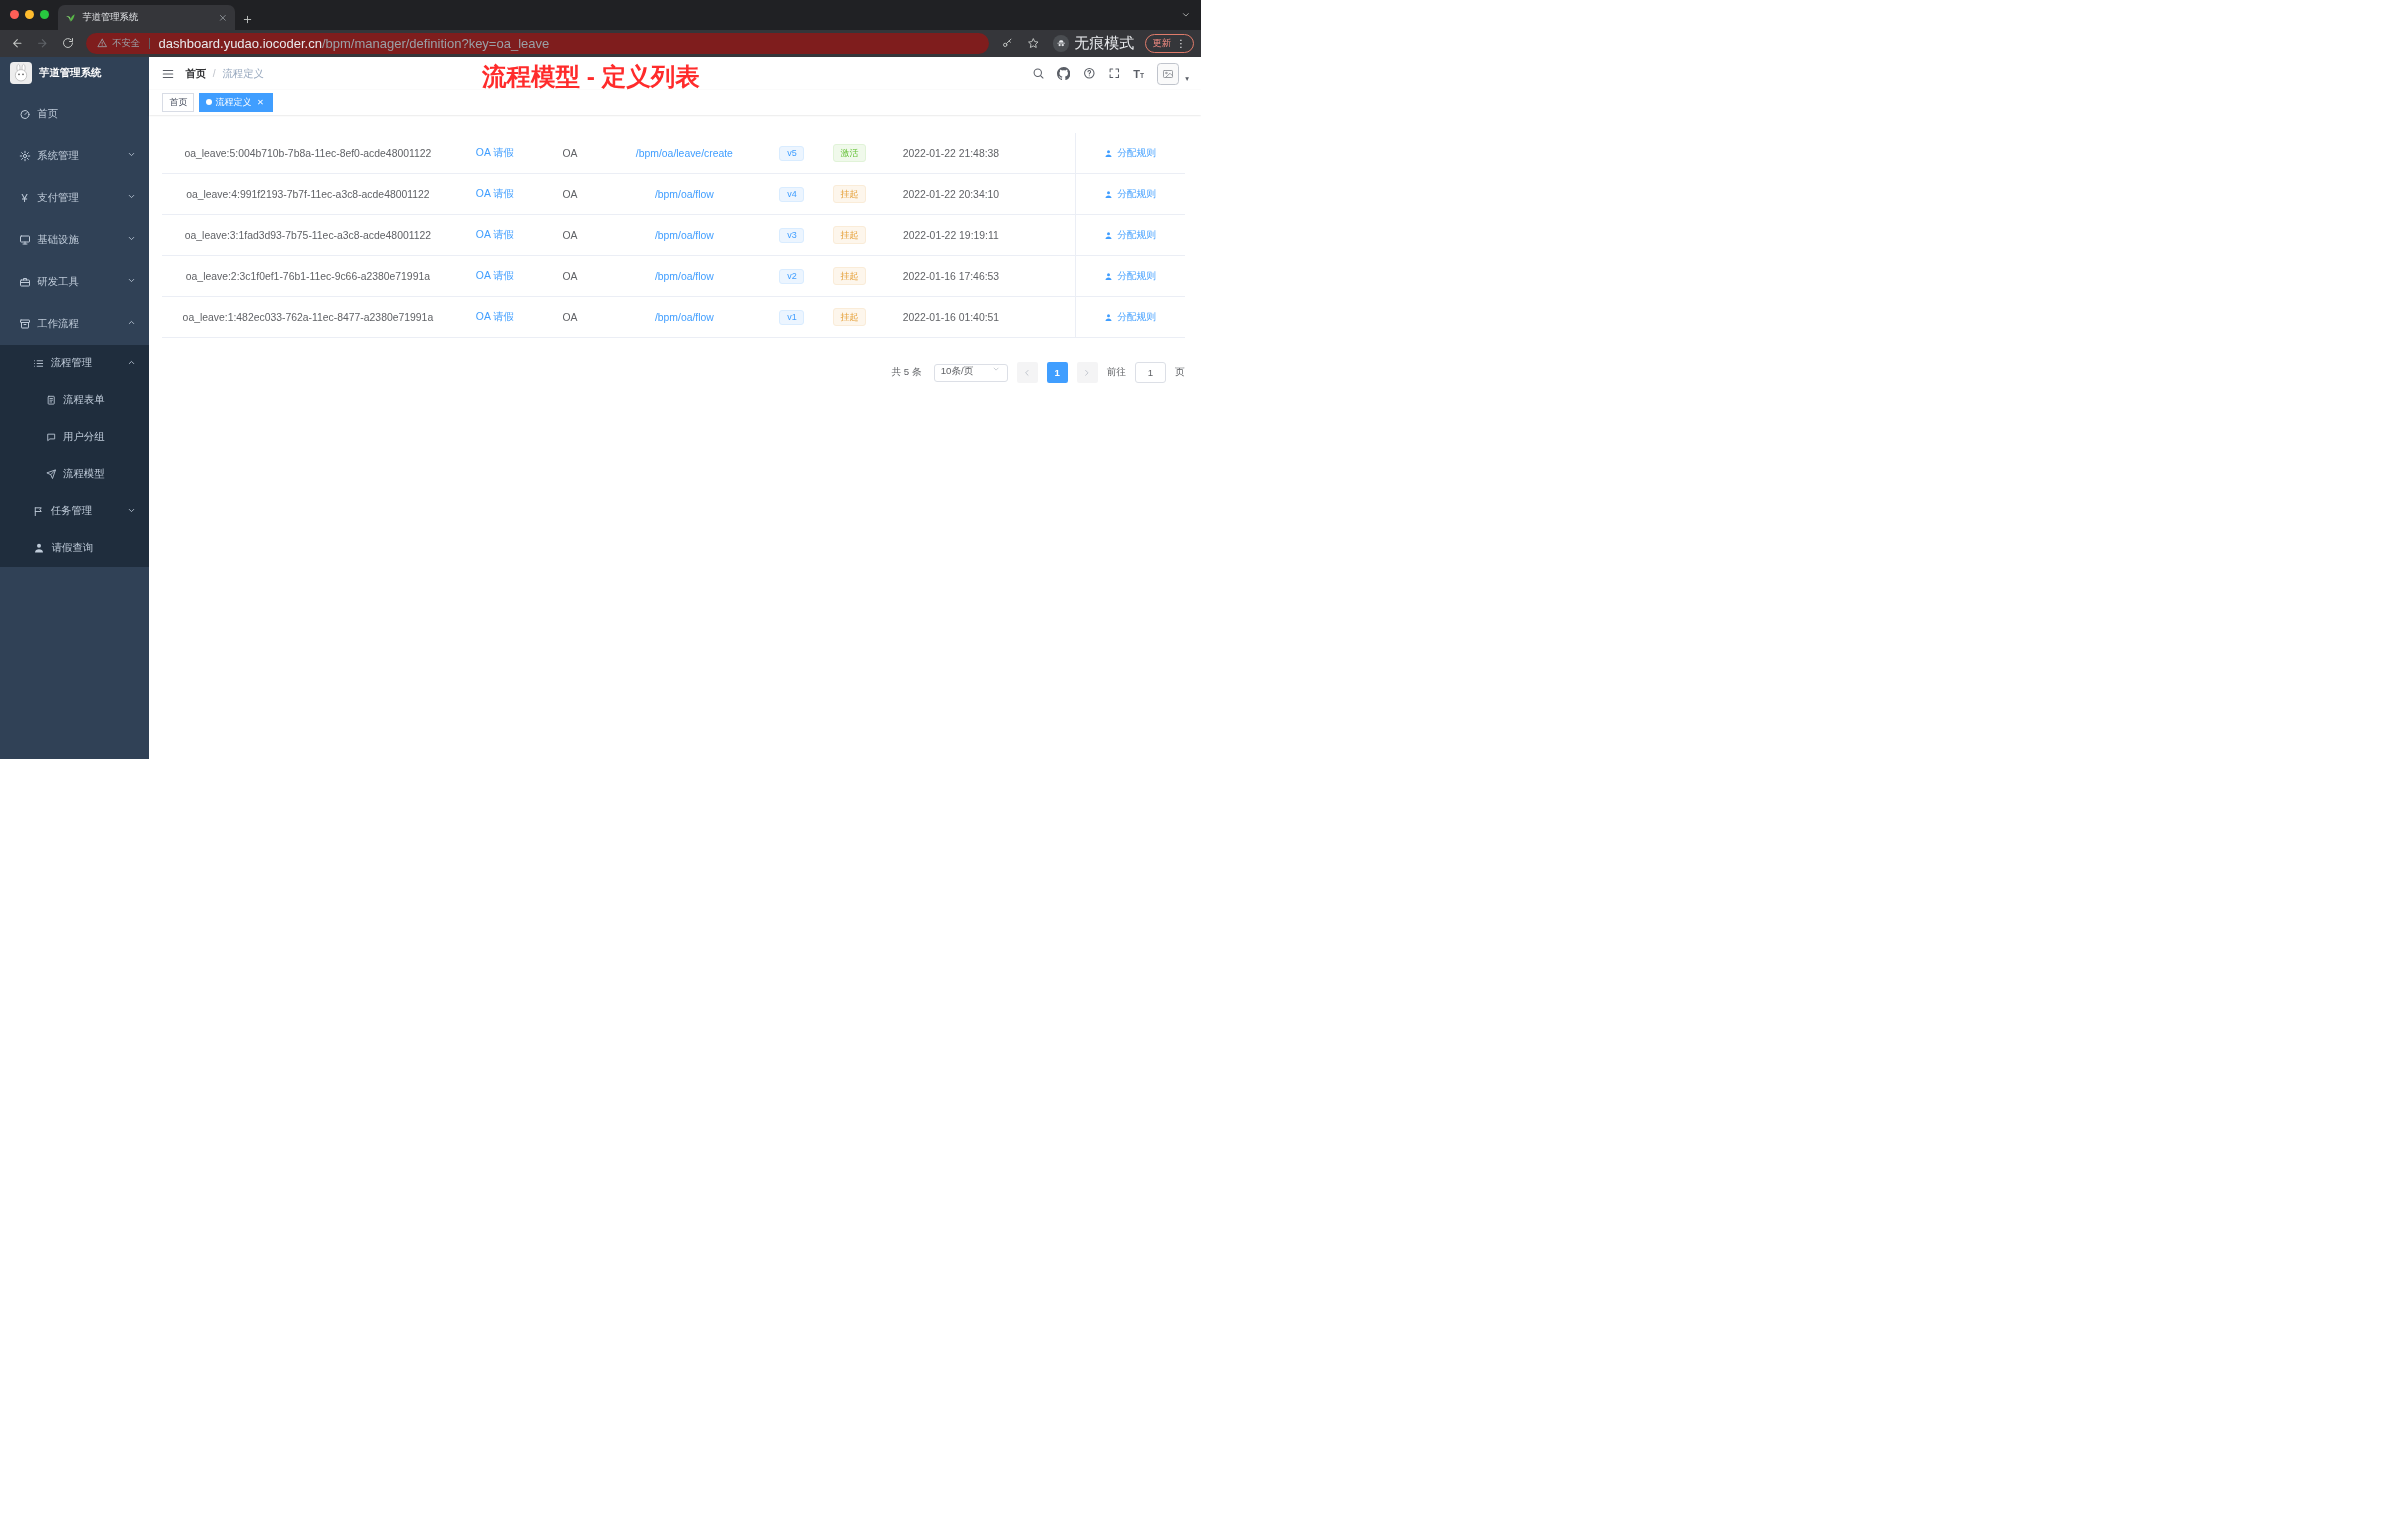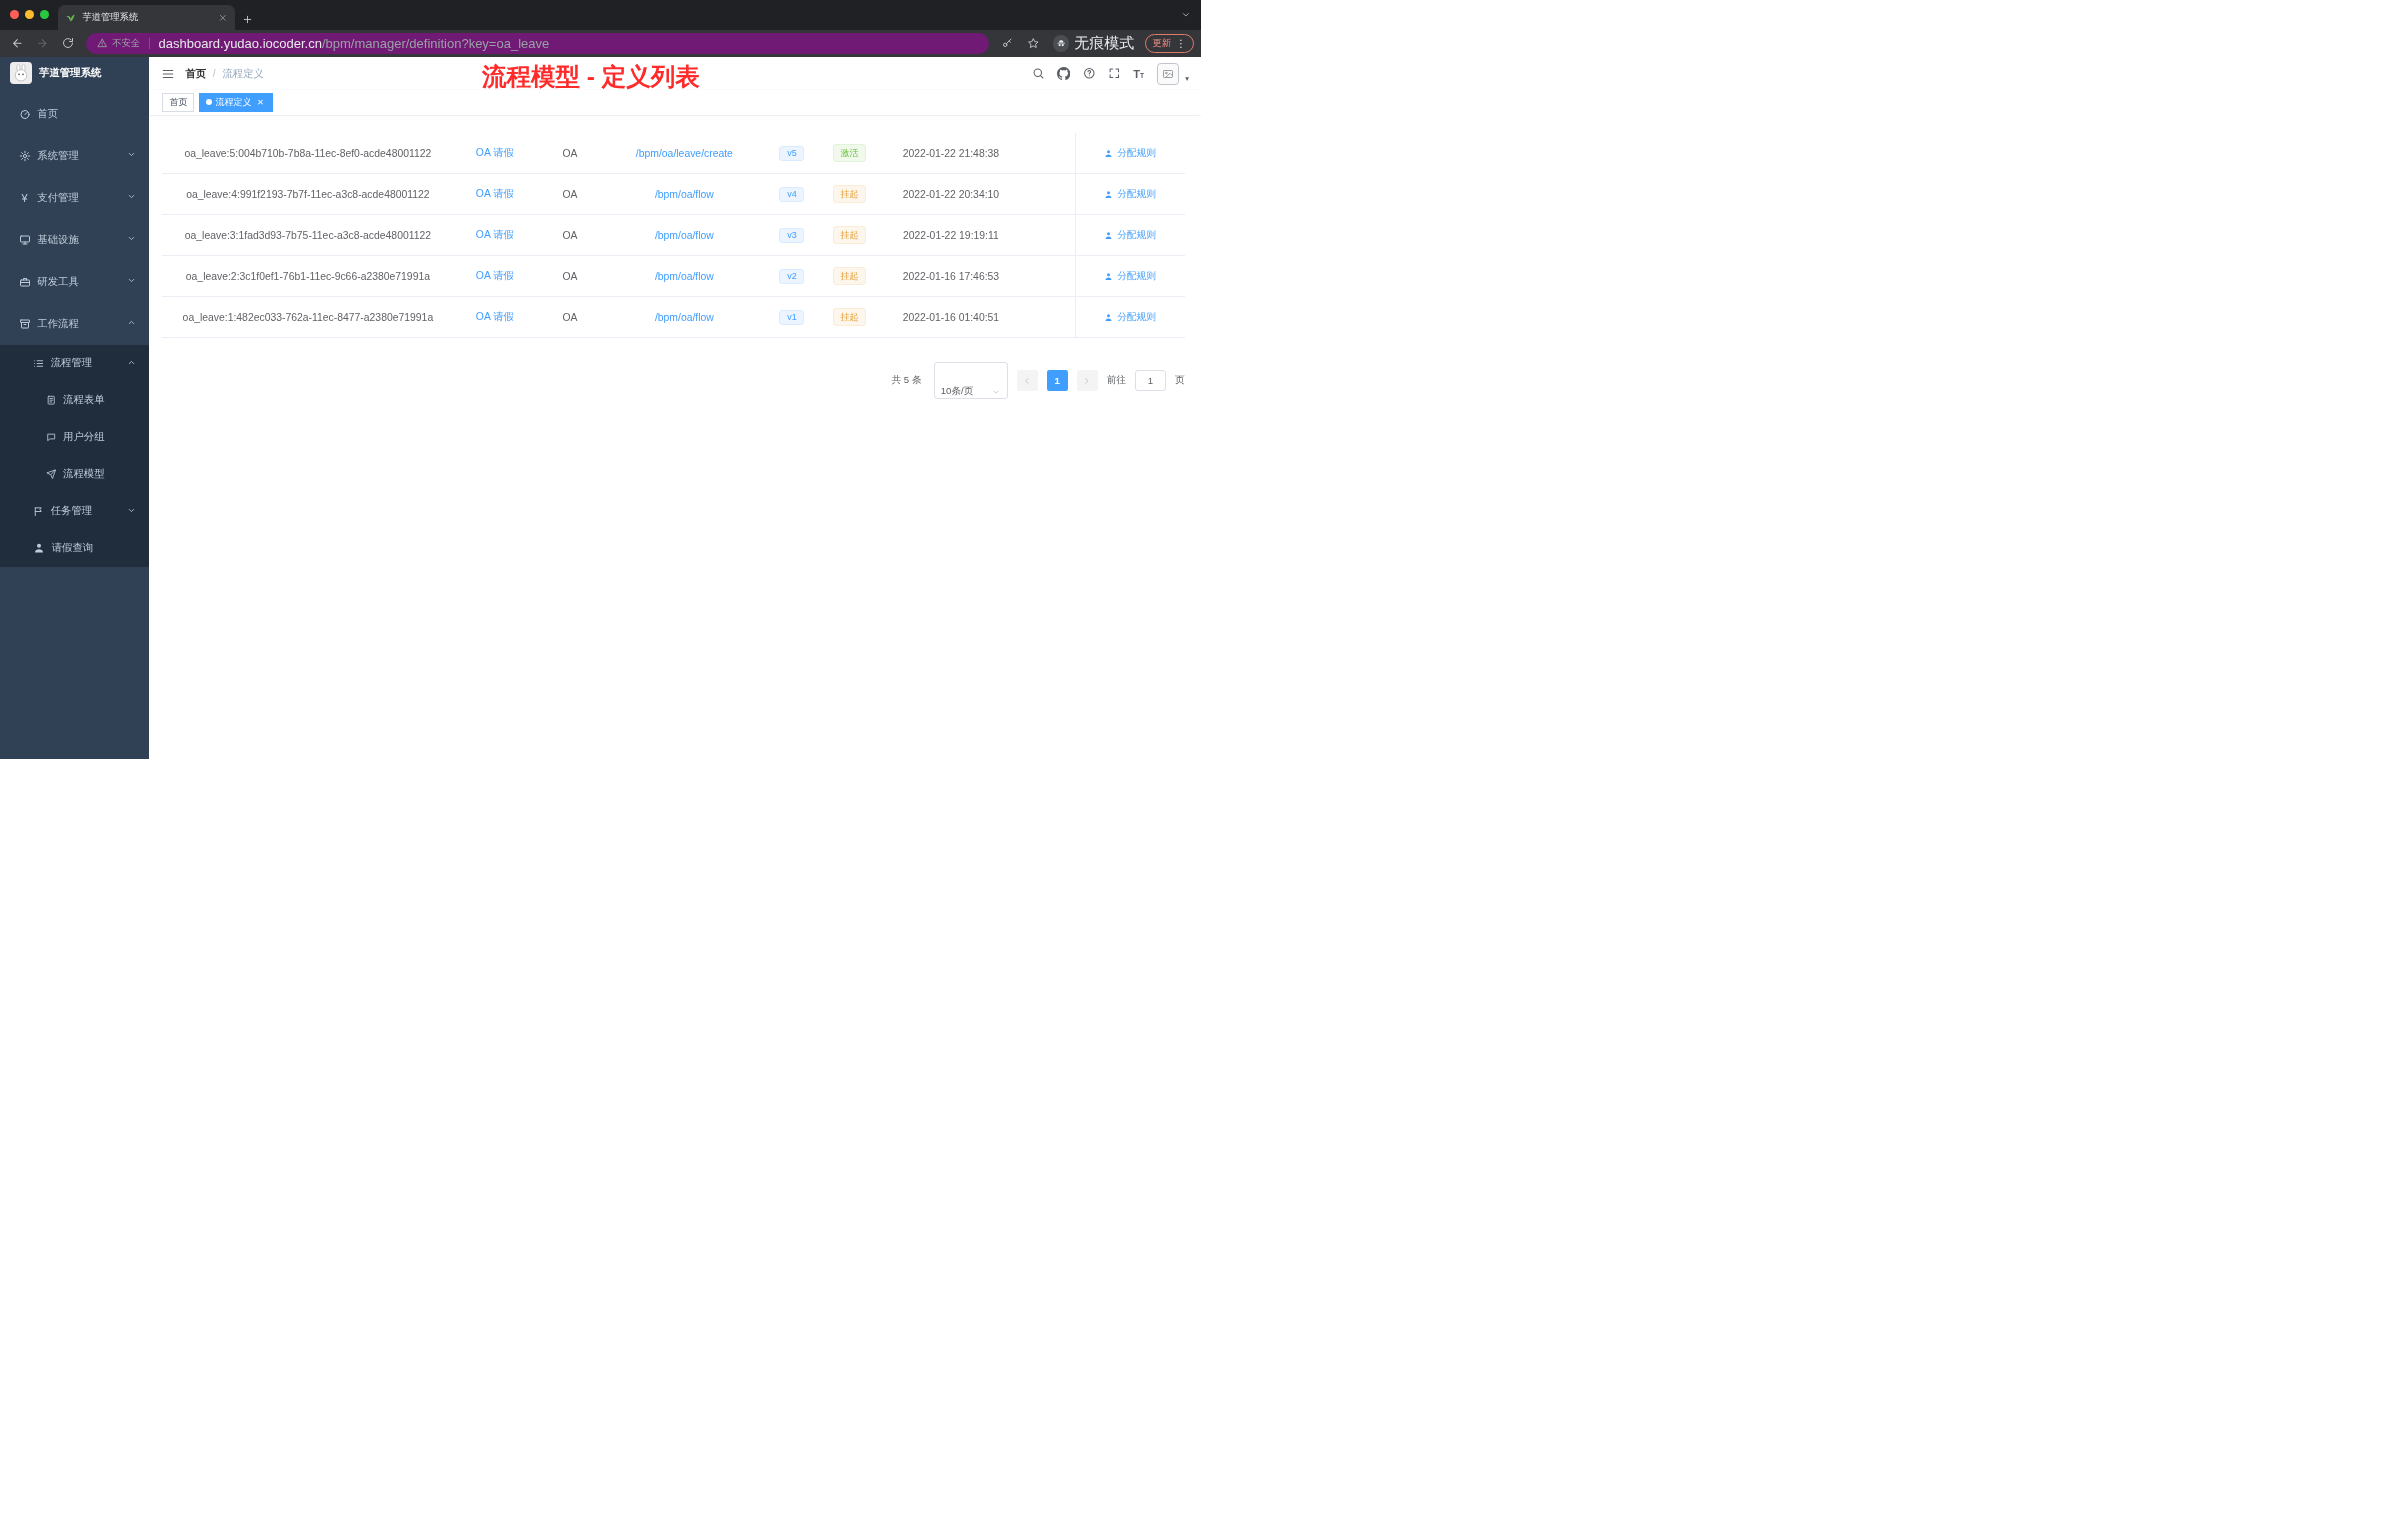--- a/index.html
+++ b/index.html
@@ -14,21 +14,21 @@
   .tl.red{background:#FF5F57}.tl.yellow{background:#FEBC2E}.tl.green{background:#28C840}
   .tab { margin-left:58px; width:177px; height:25px; background:#35363A; border-radius:6.7px 6.7px 0 0;
     display:flex; align-items:center; padding:0 7.4px; gap:6px; color:#E8EAED; font-size:9.3px; }
   .tab-title { flex:1; white-space:nowrap; overflow:hidden; }
   .icon-btn { display:inline-flex; align-items:center; justify-content:center; color:#C4C7C5; cursor:pointer; }
   .newtab { margin-left:7.4px; margin-bottom:5.2px; }
   .tabsearch { position:absolute; right:10.4px; top:9px; color:#C4C7C5; }
   .toolbar { height:27px; background:#35363A; display:flex; align-items:center; padding:0 7.4px; gap:6px; }
   .navbtn { width:19.3px; height:19.3px; border-radius:50%; display:flex; align-items:center; justify-content:center; color:#C4C7C5; cursor:pointer; }
   .navbtn.disabled { color:#5F6368; }
-  .omnibox { flex:1; height:21px; background:#701a75; border-radius:10.4px; display:flex; align-items:center;
+  .omnibox { flex:1; height:21px; background:#7f1d1d; border-radius:10.4px; display:flex; align-items:center;
     padding:0 10.4px; gap:5.2px; margin:0 3px; color:#9AA0A6; font-size:9.3px; cursor:text; }
   .omni-div { width:0.7px; height:10.4px; background:#5F6368; margin:0 3.7px; }
   .url { font-size:13px; }
   .url .host { color:#E8EAED; } .url .path { color:#9AA0A6; }
   .incognito { display:flex; align-items:center; gap:5px; color:#E8EAED; font-size:15px; padding:0 4.5px; white-space:nowrap; }
   .incog-badge { width:16.3px; height:16.3px; border-radius:50%; background:#4a4d51; display:flex; align-items:center; justify-content:center; color:#E8EAED; }
   .update-pill { height:19.3px; border:1.1px solid #E07B6A; border-radius:10.4px; display:flex; align-items:center;
     gap:4.5px; padding:0 6.7px; color:#F28B82; font-size:9.3px; cursor:pointer; }
   .update-pill .dots { color:#E8EAED; font-size:10.4px; letter-spacing:0; }
 
@@ -84,21 +84,21 @@
   a.blue { color:#409EFF; text-decoration:none; cursor:pointer; }
   .vtag { background:#ECF5FF; border:0.7px solid #D9ECFF; color:#409EFF; font-size:9px; padding:1.5px 6.7px; border-radius:3px; }
   .stag { font-size:9px; padding:1.5px 6.7px; border-radius:3px; border:0.7px solid transparent; }
   .stag[data-type="success"] { background:#F0F9EB; border-color:#E1F3D8; color:#67C23A; }
   .stag[data-type="warning"] { background:#FDF6EC; border-color:#FAECD8; color:#E6A23C; }
   .act-link { color:#409EFF; font-size:9.7px; display:inline-flex; align-items:center; gap:3.7px; cursor:pointer; text-decoration:none; }
 
   
   .pager { margin-top:24px; display:flex; align-items:center; justify-content:flex-end; gap:9px; font-size:9.7px; color:#606266; }
   .pg-total { margin-right:3px; }
-  .pg-select { width:74px; height:37px; border:0.7px solid #DCDFE6; border-radius:3px; display:flex; align-items:flex-end;
+  .pg-select { width:74px; height:18px; border:0.7px solid #DCDFE6; border-radius:3px; display:flex; align-items:flex-start;
     justify-content:space-between; padding:0 6px; color:#606266; cursor:pointer; background:#fff; }
   .pg-select .chv { color:#C0C4CC; }
   .pg-btn { width:21px; height:21px; border-radius:2.2px; background:#F4F4F5; display:flex; align-items:center; justify-content:center;
     color:#C0C4CC; cursor:pointer; border:none; }
   .pg-num { width:21px; height:21px; border-radius:2.2px; background:#409EFF; color:#fff; display:flex; align-items:center;
     justify-content:center; font-weight:bold; cursor:pointer; }
   .goto-input { width:31px; height:21px; border:0.7px solid #DCDFE6; border-radius:3px; text-align:center; font-size:9.7px; color:#606266; outline:none; }
 </style>
 </head>
 <body>

